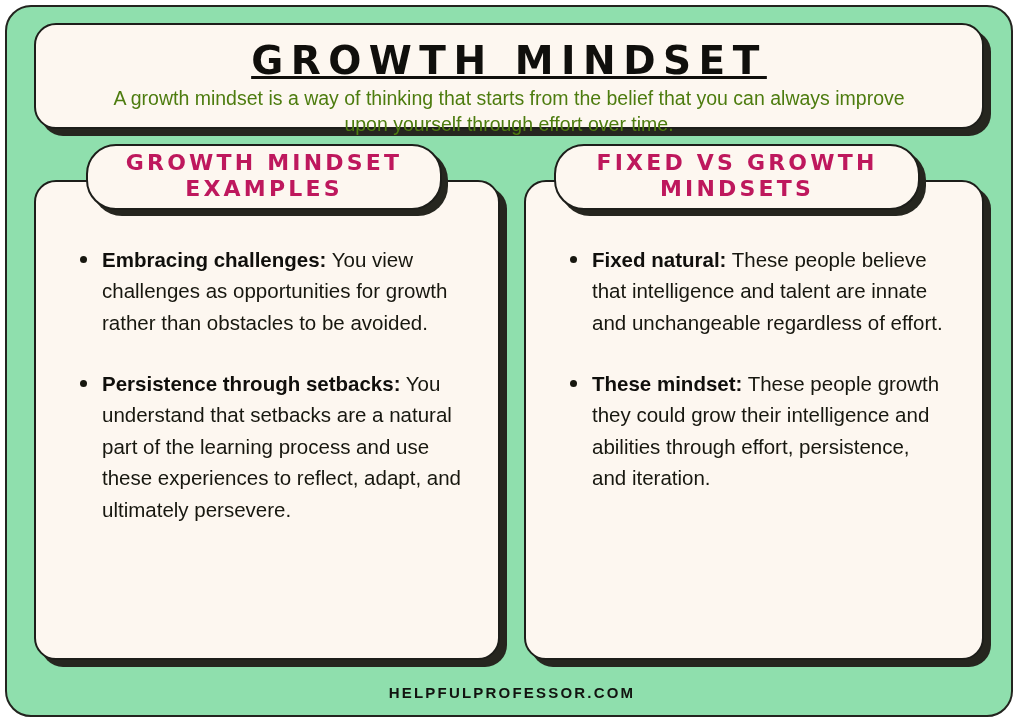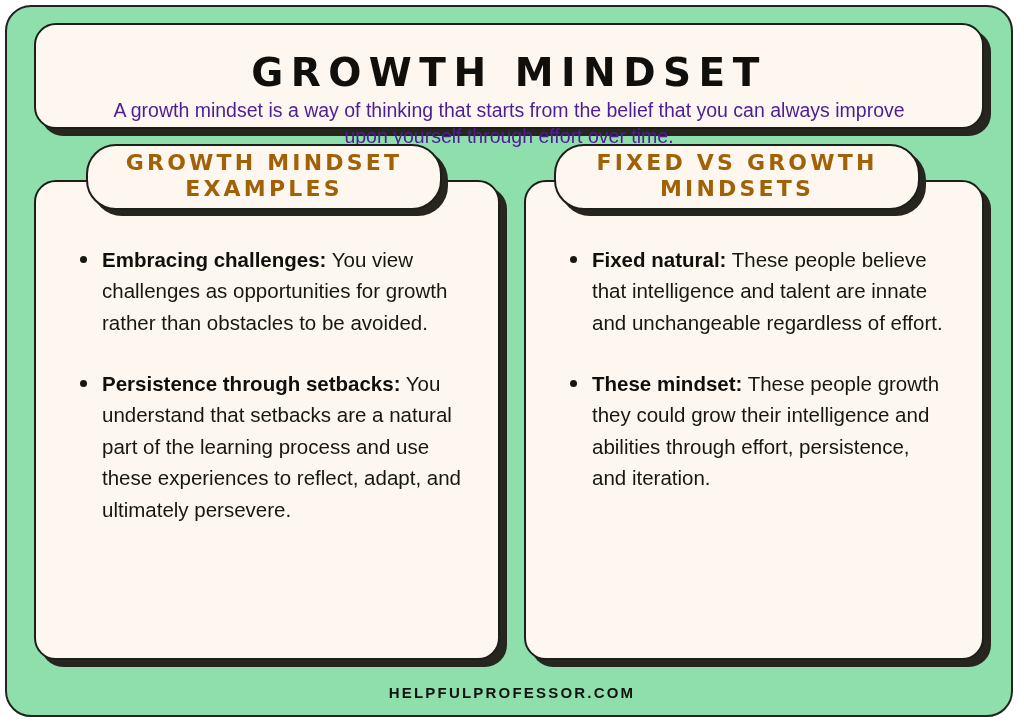--- a/index.html
+++ b/index.html
@@ -53,28 +53,29 @@
     padding: 8px 26px 0 26px;
     text-align: center;
   }
   .main-title {
     font-family: "DejaVu Sans", sans-serif;
     font-weight: 700;
     font-size: 39px;
     letter-spacing: 7.5px;
     color: #100f0c;
     line-height: 1.05;
-    margin: 20px 0 3px 0;
+    margin: 8px 0 3px 0;
     white-space: nowrap;
+    text-decoration: underline;
   }
   .subtitle {
     font-family: "Liberation Sans", sans-serif;
     font-size: 19.5px;
     line-height: 1.35;
-    color: #4c1d95;
+    color: #4d7c0f;
     margin: 0 auto;
     max-width: 830px;
   }
 
   
   .col-card {
     top: 180px;
     height: 480px;
     padding: 52px 26px 18px 26px;
   }
@@ -95,21 +96,21 @@
     justify-content: center;
     padding: 6px 18px 8px 18px;
     z-index: 5;
   }
   .pill-text {
     font-family: "DejaVu Sans", sans-serif;
     font-weight: 700;
     font-size: 22px;
     letter-spacing: 3.2px;
     line-height: 1.16;
-    color: #a16207;
+    color: #be185d;
   }
   .pill.left  { left: 86px;  top: 144px; width: 356px; height: 66px; }
   .pill.right { left: 554px; top: 144px; width: 366px; height: 66px; }
 
   
   ul.bullets {
     list-style: none;
     margin: 10px;
     padding: 0;
   }

